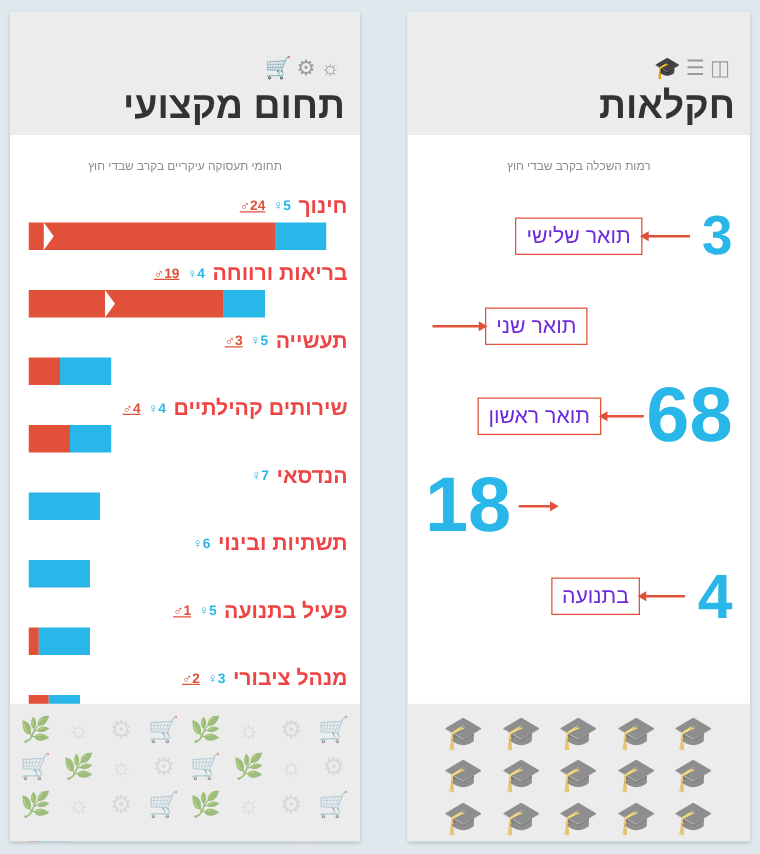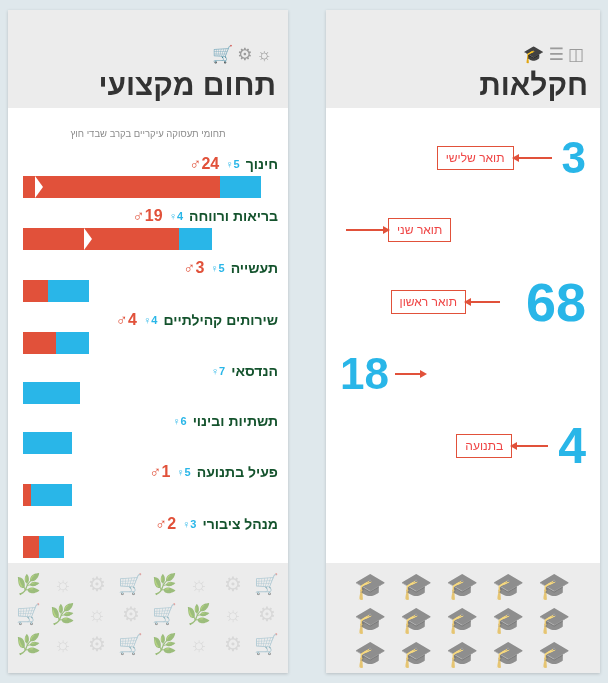--- a/index.html
+++ b/index.html
@@ -28,38 +28,38 @@
   #panel-occupation .head-icons{right:12px;}
   .subtitle{
     margin-top:20px;text-align:center;font-size:9.5px;color:#8c8c8c;
   }
 
   
   .edu-rows{position:relative;margin-top:14px;}
   .edu-row{display:flex;align-items:center;height:72px;padding:0 14px;box-sizing:border-box;}
   .edu-num{color:#29b6e8;font-weight:bold;line-height:1;}
   .edu-label{
-    border:1.2px solid #e1513a;color:#ef4444;font-size:12px;
+    border:1.2px solid #e1513a;color:#6d28d9;font-size:17px;
     padding:4px 8px;background:#fff;white-space:nowrap;
   }
   .connector{height:1.4px;background:#e1513a;position:relative;}
   .connector:after{
     content:"";position:absolute;top:-3px;width:0;height:0;
     border-top:4px solid transparent;border-bottom:4px solid transparent;
   }
   .conn-left:after{left:-6px;border-right:7px solid #e1513a;}
   .conn-right:after{right:-6px;border-left:7px solid #e1513a;}
 
   
   .occ-list{margin-top:16px;padding:0 10px 0 10px;}
   .occ-item{margin-bottom:9px;}
   .occ-top{display:flex;align-items:center;justify-content:flex-start;gap:6px;font-size:11px;direction:rtl;}
-  .occ-name{font-weight:bold;color:#14532d;font-size:14px;}
+  .occ-name{font-weight:bold;color:#ef4444;font-size:17px;}
   .v-blue{color:#29b6e8;font-weight:bold;font-size:11px;}
-  .v-red{color:#e1513a;font-weight:bold;font-size:16px;}
+  .v-red{color:#e1513a;font-weight:bold;font-size:11px;text-decoration:underline;}
   .bars{position:relative;height:22px;margin-top:3px;}
   .bar{position:absolute;top:0;height:22px;}
   .bar-blue{background:#29b6e8;}
   .bar-red{background:#e1513a;}
   .notch{position:absolute;top:0;left:0;width:0;height:0;
     border-top:11px solid transparent;border-bottom:11px solid transparent;border-left:8px solid #ffffff;}
 
   
   .footer{position:absolute;left:0;right:0;bottom:0;height:110px;background:#ececec;overflow:hidden;}
   .pat{display:flex;flex-wrap:wrap;opacity:.55;color:#c9c9c9;font-size:26px;line-height:34px;padding:6px 4px;justify-content:center;}
@@ -68,43 +68,44 @@
   #panel-occupation .pat span{width:34px;}
 </style>
 </head>
 <body>
 
 <div class="board" id="panel-education">
   <div class="panel-head">
     <div class="head-icons">🎓☰◫</div>
     <div class="panel-title">חקלאות</div>
   </div>
+  <div class="subtitle">רמות השכלה בקרב שבדי חוץ</div>
 
   <div class="edu-rows">
 
     <div class="edu-row" style="justify-content:flex-start;">
       <div class="edu-num" style="font-size:44px;margin-left:10px;">3</div>
       <div class="connector conn-left" style="width:34px;margin-left:4px;"></div>
       <div class="edu-label">תואר שלישי</div>
     </div>
 
     <div class="edu-row" style="justify-content:flex-end;">
       <div class="edu-label">תואר שני</div>
       <div class="connector conn-right" style="width:38px;margin-right:4px;margin-left:6px;"></div>
     </div>
 
     <div class="edu-row" style="justify-content:flex-start;">
-      <div class="edu-num" style="font-size:54px;margin-left:26px;">68</div>
+      <div class="edu-num" style="font-size:62px;margin-left:2px;">68</div>
       <div class="connector conn-left" style="width:30px;margin-left:4px;"></div>
       <div class="edu-label">תואר ראשון</div>
     </div>
 
     <div class="edu-row" style="justify-content:flex-end;">
       <div class="connector conn-right" style="width:26px;margin-right:4px;margin-left:6px;"></div>
-      <div class="edu-num" style="font-size:44px;">18</div>
+      <div class="edu-num" style="font-size:62px;">18</div>
     </div>
 
     <div class="edu-row" style="justify-content:flex-start;">
       <div class="edu-num" style="font-size:50px;margin-left:10px;">4</div>
       <div class="connector conn-left" style="width:32px;margin-left:4px;"></div>
       <div class="edu-label">בתנועה</div>
     </div>
 
   </div>
 

